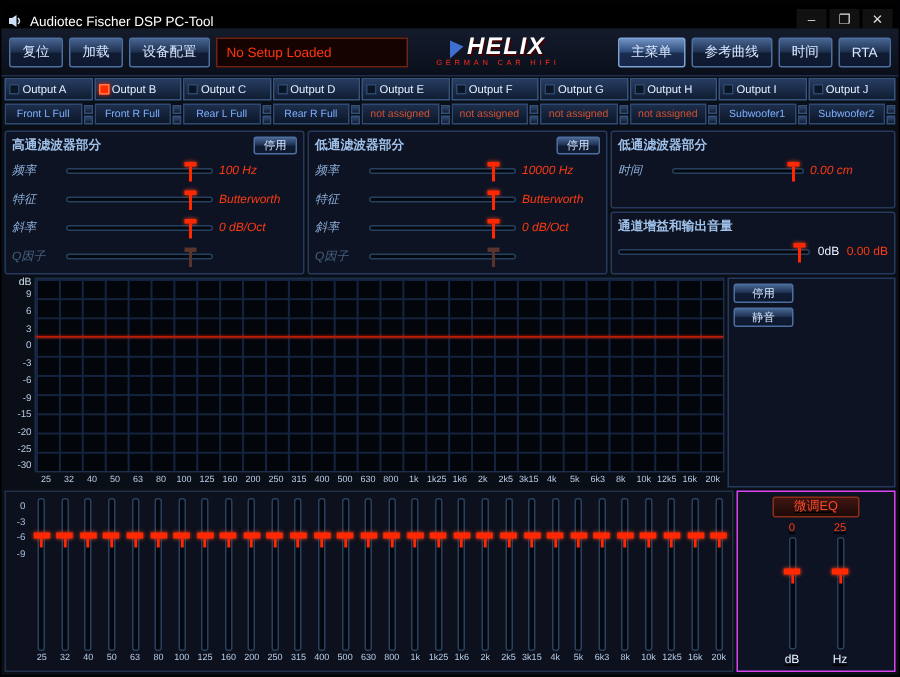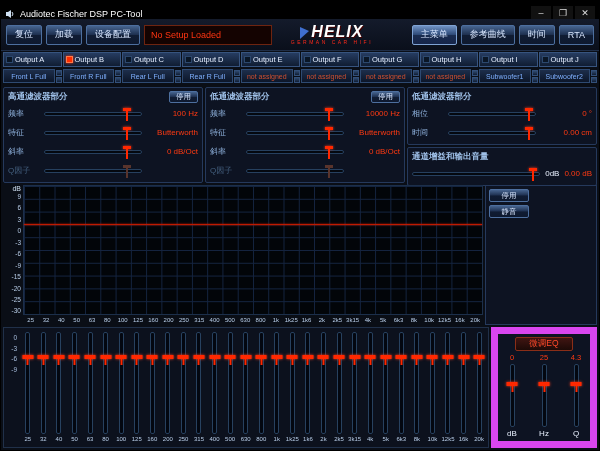--- a/index.html
+++ b/index.html
@@ -40,29 +40,29 @@
   .mini { width:6px; height:6px; background:linear-gradient(#2f4a70,#101d33); border:1px solid #33507a; }
 
   
   .filters-row { height:100px; display:flex; gap:2px; padding:2px; flex:0 0 auto; }
   .panel { background:#0d1322; border:1px solid #25395c; border-radius:2px; display:flex; flex-direction:column; padding:1px 4px 2px 4px; }
   .col { flex:1; }
   .right-col { flex:1; display:flex; flex-direction:column; gap:2px; }
   .p-head { display:flex; align-items:center; justify-content:space-between; height:15px; flex:0 0 auto; }
   .p-title { color:#9fc0e8; font-size:8.5px; font-weight:bold; white-space:nowrap; }
   .bypass-btn { height:12px; font-size:7.5px; padding:0 6px; }
-  .f-row { display:flex; align-items:center; gap:4px; height:19px; }
+  .f-row { display:flex; align-items:center; gap:4px; height:19px;font-style:italic; }
   .f-label { width:32px; color:#8fb2dd; font-size:8px; flex:0 0 auto; white-space:nowrap; }
   .htrack { flex:1; height:4px; background:#04080f; border:1px solid #26405f; border-radius:2px; position:relative; }
   .hhandle { position:absolute; top:-5px; width:8px; height:13px; transform:translateX(-50%); }
   .hhandle::before { content:""; position:absolute; top:0; left:0; right:0; height:3px; background:#ff2800; box-shadow:0 0 3px #ff4020; }
   .hhandle::after { content:""; position:absolute; top:3px; left:3px; width:2px; bottom:0; background:#ff2800; }
   .f-row.disabled .f-label { color:#44607f; }
   .f-row.disabled .hhandle::before, .f-row.disabled .hhandle::after { background:#59342c; box-shadow:none; }
-  .f-value { width:52px; text-align:right; color:#ff3a12; font-size:8px; flex:0 0 auto; white-space:nowrap; }
+  .f-value { width:52px; color:#ff3a12; font-size:8px; flex:0 0 auto; white-space:nowrap; }
   .gain-row { display:flex; align-items:center; gap:5px; height:19px; }
   .gain-zero { color:#e9f1ff; font-size:8px; flex:0 0 auto; }
   .gain-value { color:#ff3a12; font-size:8px; flex:0 0 auto; }
 
   
   .graph-row { height:140px; display:flex; gap:2px; padding:0 2px; flex:0 0 auto; }
   .graph-main { flex:1; display:flex; flex-direction:column; }
   .graph-body { flex:1; display:flex; }
   .y-axis-col { width:20px; display:flex; flex-direction:column; align-items:flex-end; padding-right:2px; flex:0 0 auto; }
   .y-db { font-size:7px; color:#cfe0f2; height:9px; }
@@ -86,21 +86,21 @@
   .eq-row { flex:1; display:flex; gap:2px; padding:2px; }
   .eq-panel { flex:1; background:#0c111d; border:1px solid #203049; display:flex; padding:2px 1px; }
   .eq-scale { width:15px; display:flex; flex-direction:column; align-items:flex-end; padding:5px 3px 0 0; gap:4px; flex:0 0 auto; }
   .eq-scale-label { color:#a8bede; font-size:6.5px; line-height:1; }
   .eq-bands { flex:1; display:flex; }
   .band { flex:1; display:flex; flex-direction:column; align-items:center; overflow:visible; }
   .vtrack { width:5px; flex:1; background:#030710; border:1px solid #27415f; border-radius:2px; position:relative; margin:2px 0; }
   .vhandle { position:absolute; left:50%; transform:translateX(-50%); width:11px; height:4px; background:#ff2800; box-shadow:0 0 3px #ff4020; }
   .vhandle::after { content:""; position:absolute; top:4px; left:50%; margin-left:-1px; width:2px; height:6px; background:#ff2800; }
   .band-label { height:9px; font-size:6px; color:#b8cde8; white-space:nowrap; }
-  .fine-panel { width:106px; background:#0d1322; border:7px solid #d946ef; display:flex; flex-direction:column; align-items:center; padding:3px 3px 2px 3px; gap:2px; flex:0 0 auto; }
+  .fine-panel { width:106px; background:#0d1322; border:1px solid #d946ef; display:flex; flex-direction:column; align-items:center; padding:3px 3px 2px 3px; gap:2px; flex:0 0 auto;text-decoration:underline; }
   .fine-btn { width:58px; height:14px; background:linear-gradient(#401512,#1d0a07); border:1px solid #8a2e18; color:#ff4a2a; font-size:8.5px; display:flex; align-items:center; justify-content:center; border-radius:2px; }
   .fine-cols { flex:1; display:flex; gap:14px; justify-content:center; width:100%; }
   .fine-col { display:flex; flex-direction:column; align-items:center; width:18px; }
   .fine-val { color:#ff3a12; font-size:7.5px; height:9px; line-height:1.2; }
   .fine-col .vtrack { width:5px; }
   .fine-label { color:#e9f1ff; font-size:8px; height:10px; line-height:1.2; }
 </style>
 </head>
 <body>
 
@@ -326,27 +326,20 @@
           </div>
         </div>
     </div>
 
     <div class="right-col">
       <div class="panel" style="flex:1.3;">
         <div class="p-head">
           <span class="p-title">低通滤波器部分</span>
         </div>
         <div>
-            <div class="f-row">
-              <span class="f-label">相位</span>
-              <div class="htrack">
-                <div class="hhandle" style="left: 93%;"></div>
-              </div>
-              <span class="f-value">0 °</span>
-            </div>
             <div class="f-row">
               <span class="f-label">时间</span>
               <div class="htrack">
                 <div class="hhandle" style="left: 93%;"></div>
               </div>
               <span class="f-value">0.00 cm</span>
             </div>
           </div>
       </div>
       <div class="panel" style="flex:1;">
@@ -629,24 +622,17 @@
             </div>
             <div class="fine-label">dB</div>
           </div>
           <div class="fine-col">
             <div class="fine-val">25</div>
             <div class="vtrack fine">
               <div class="vhandle" style="top: 28%;"></div>
             </div>
             <div class="fine-label">Hz</div>
           </div>
-          <div class="fine-col">
-            <div class="fine-val">4.3</div>
-            <div class="vtrack fine">
-              <div class="vhandle" style="top: 28%;"></div>
-            </div>
-            <div class="fine-label">Q</div>
-          </div>
         </div>
     </div>
   </div>
 
 </div>
 
 </body></html>

